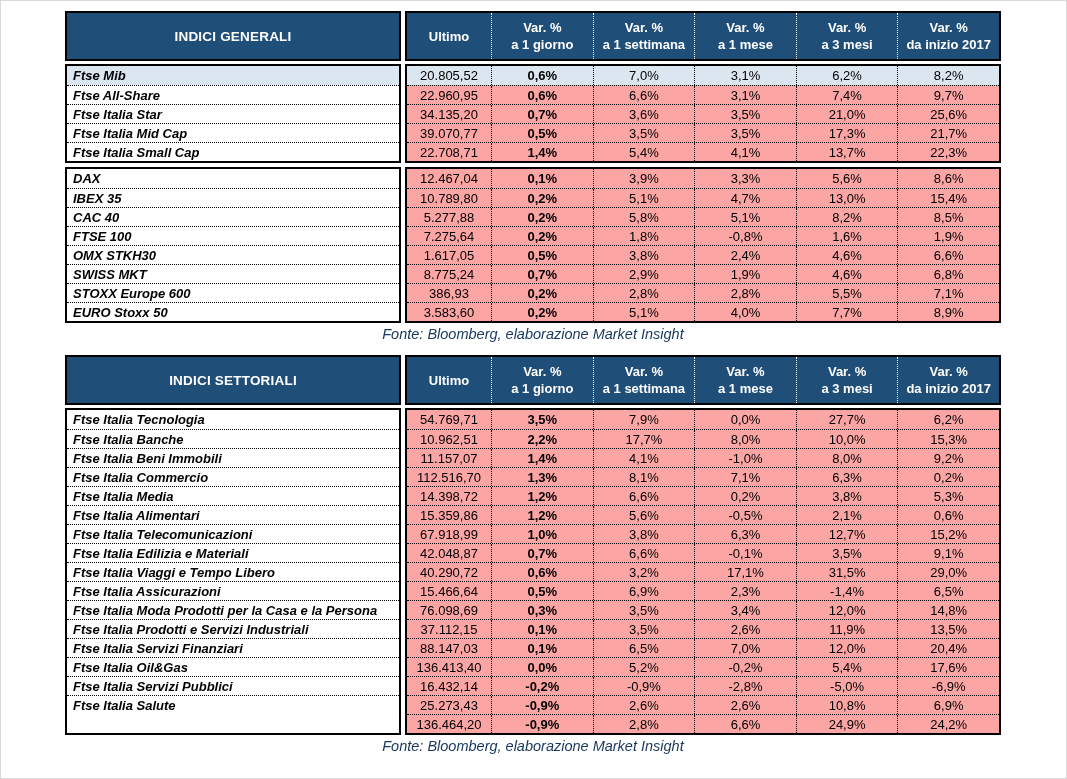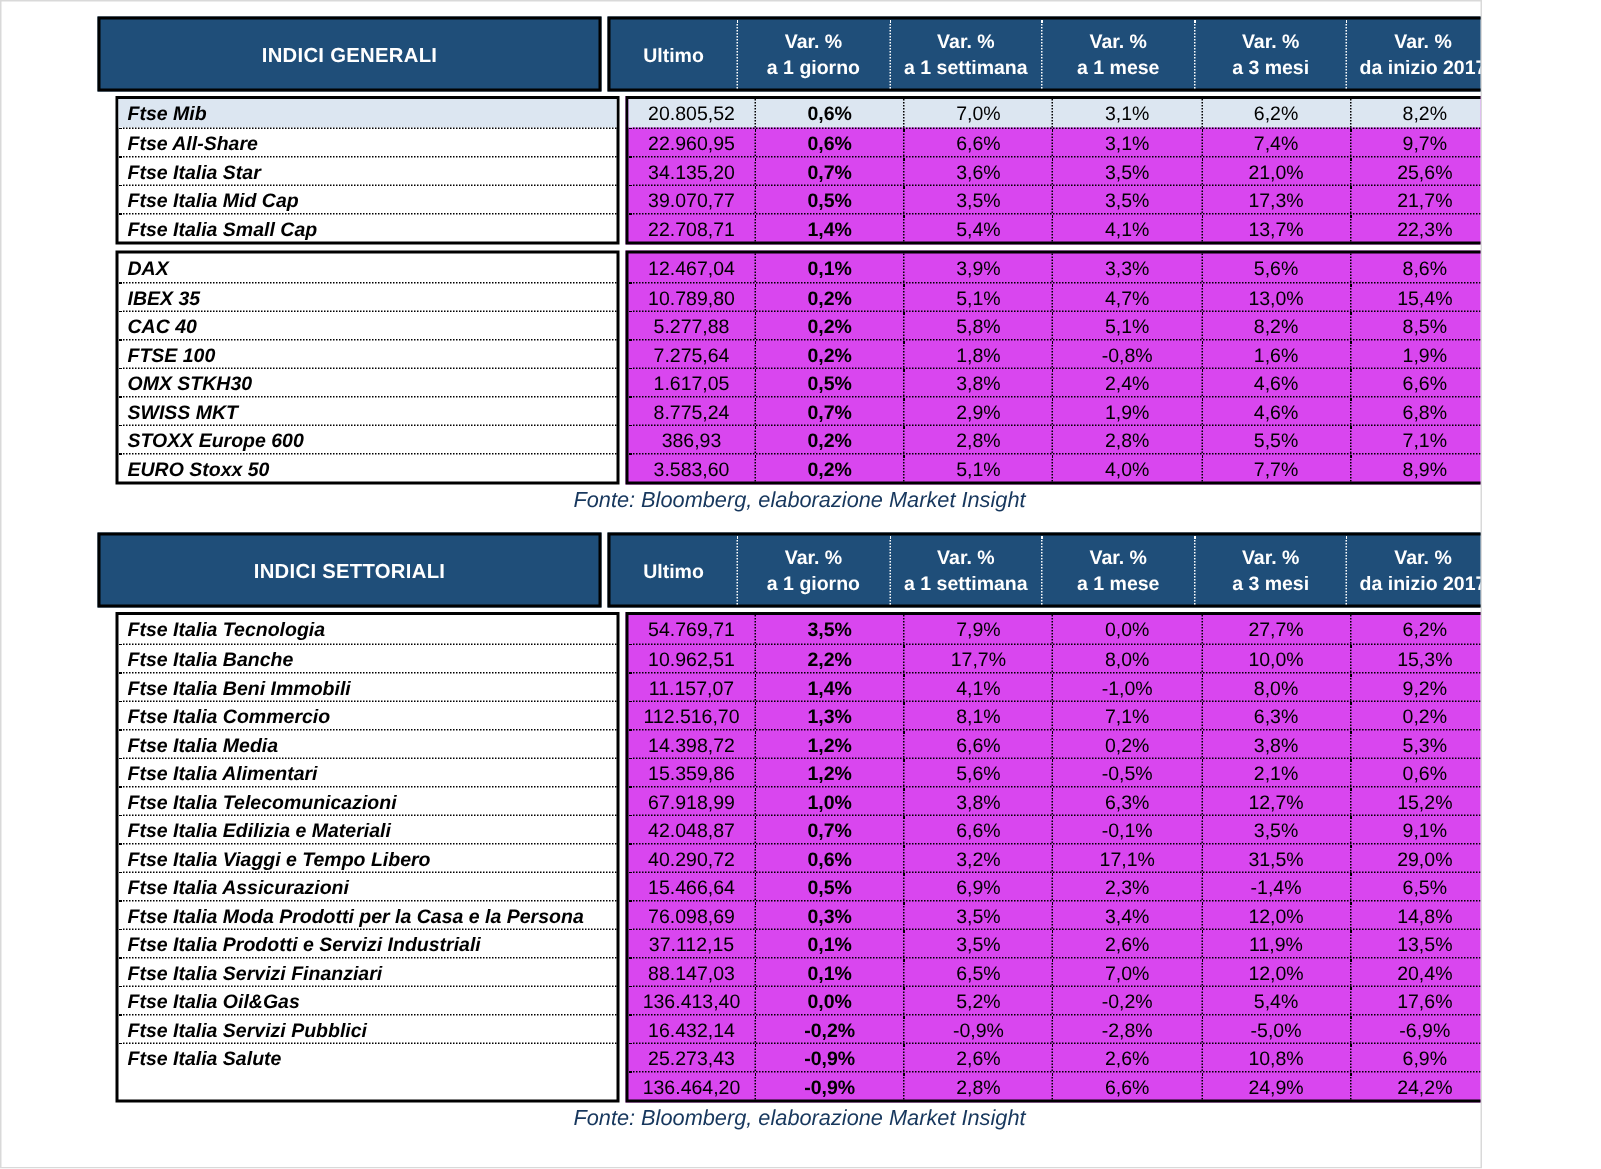--- a/index.html
+++ b/index.html
@@ -9,21 +9,21 @@
     --border:#000000;
     --source:#17375D;
   }
   *{margin:0;padding:0;box-sizing:border-box;}
   html,body{background:#fff;}
   body{
     font-family:"Liberation Sans","DejaVu Sans",sans-serif;
     width:1067px;height:779px;
   }
   .page{
-    width:988px;height:779px;
+    width:1067px;height:779px;
     background:#fff;
     border:1px solid #d9d9d9;
     padding:10px 66px 0 64px;
     overflow:hidden;
   }
   .market-table{width:936px;}
   .market-table.second{margin-top:12px;}
 
   
   .thead{display:flex;height:50px;margin-bottom:3px;}
@@ -46,31 +46,31 @@
   .th{
     color:var(--header-text);
     font-weight:bold;font-size:13px;
     display:flex;flex-direction:column;
     align-items:center;justify-content:center;
     line-height:17px;
   }
   .th + .th{border-left:1px dotted #ffffff;}
 
   
-  .group{display:flex;margin-left:12px;}
+  .group{display:flex;}
   .group + .group{margin-top:4px;}
   .labels-block{
     width:336px;margin-right:4px;
     border:2px solid var(--border);
     background:#fff;
   }
   .nums-block{
     flex:1;
     border:2px solid var(--border);
-    background:#d946ef;
+    background:#fca5a5;
   }
   .label-cell{
     height:19px;line-height:19px;
     font-size:13px;font-weight:bold;font-style:italic;
     padding-left:6px;color:#000;
     white-space:nowrap;overflow:hidden;
   }
   .label-cell + .label-cell{border-top:1px dotted var(--border);}
   .num-row{
     display:grid;

